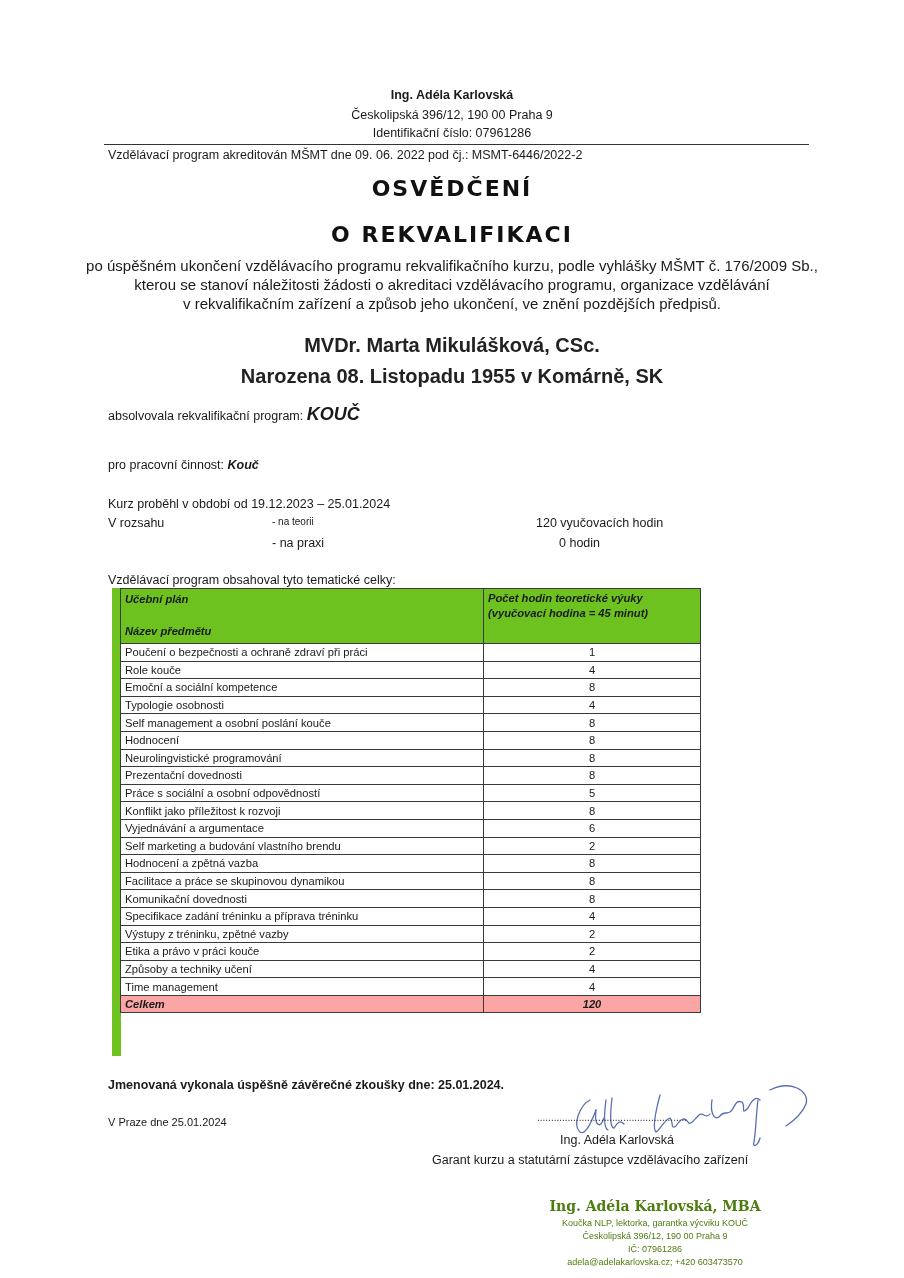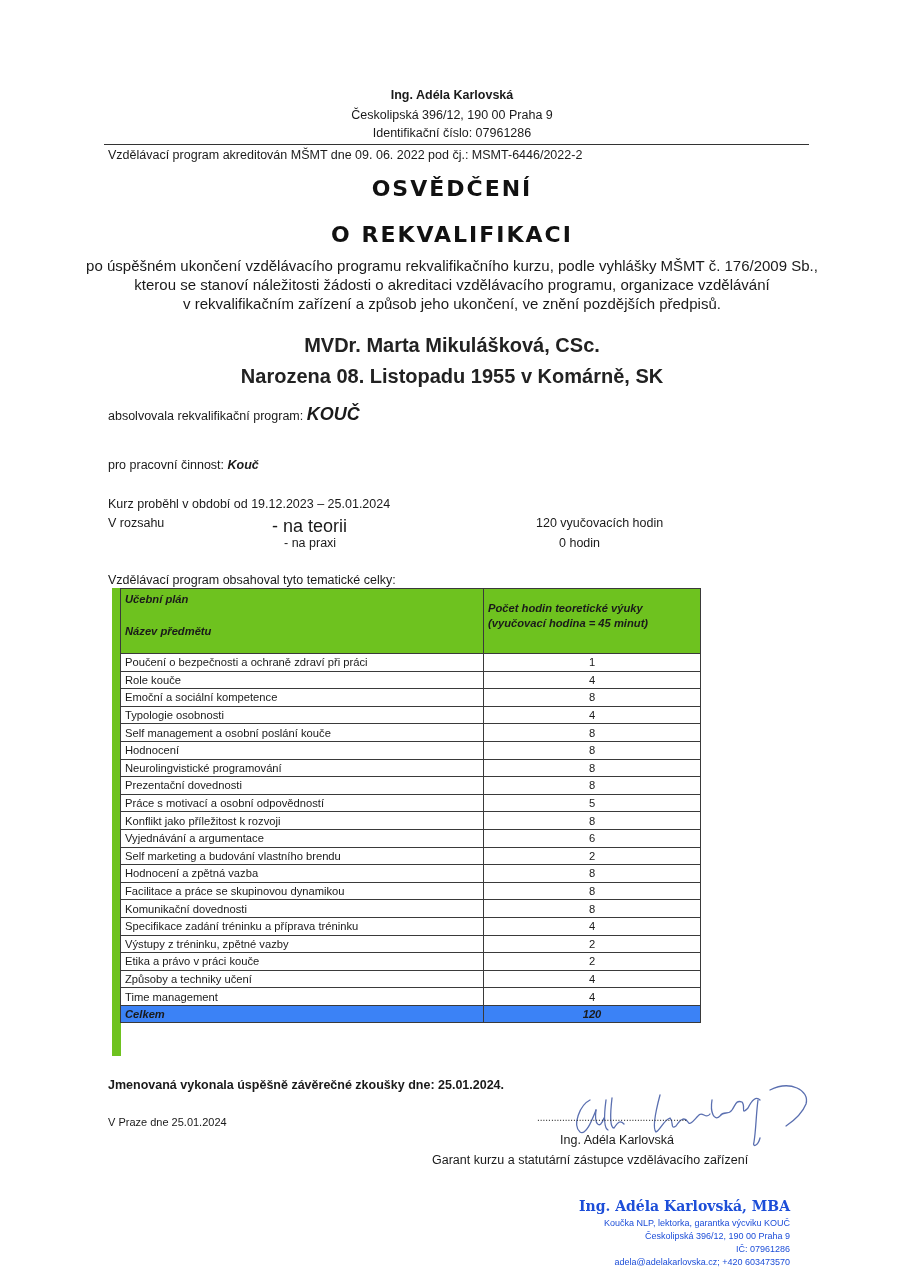--- a/index.html
+++ b/index.html
@@ -20,44 +20,44 @@
   #legal1 { top: 257px; } #legal2 { top: 276px; } #legal3 { top: 295px; }
   .person { left: 0; width: 904px; text-align: center; font-size: 20px; font-weight: bold; color: #222; }
   #person-name { top: 334px; } #person-birth { top: 365px; }
   .body-text { left: 108px; font-size: 12.5px; }
   #prog-line { top: 404px; }
   #prog-line .big { font-size: 18px; font-weight: bold; font-style: italic; }
   #activity-line { top: 458px; }
   #activity-line .bi { font-weight: bold; font-style: italic; }
   #period { top: 497px; }
   #scope-label { top: 516px; }
-  #theory-label { top: 516px; left: 272px; font-size: 18px; }
-  #practice-label { top: 536px; left: 272px; font-size: 12.5px; margin-left: 12px; }
+  #theory-label { top: 516px; left: 272px; font-size: 10px; }
+  #practice-label { top: 536px; left: 272px; font-size: 12.5px; }
   #theory-hours { top: 516px; left: 536px; font-size: 12.5px; }
   #practice-hours { top: 536px; left: 559px; font-size: 12.5px; }
   #table-intro { top: 573px; }
   
   #plan { position: absolute; top: 588px; left: 120px; width: 581px;
           border-collapse: collapse; font-size: 11.2px; }
   #plan td { border: 1px solid #3a3a3a; padding: 0 4px; height: 16.6px; line-height: 16px; }
   #plan td.num { text-align: center; }
   #plan tr.head td { background: #6ec21f; font-weight: bold; font-style: italic; vertical-align: top; height: 52px; }
-  #plan tr.total td { background: #3b82f6; font-weight: bold; font-style: italic; }
+  #plan tr.total td { background: #fca5a5; font-weight: bold; font-style: italic; }
   #plan td.sub1 { width: 354px; }
   #green-bar { position: absolute; top: 588px; left: 112px; width: 9px; height: 468px; background: #6ec21f; }
   .head-col1 { position: relative; height: 52px; }
   .head-col1 .a { position: absolute; top: 2px; left: 0; }
   .head-col1 .b { position: absolute; bottom: 2px; left: 0; }
   #exam-line { top: 1078px; left: 108px; font-size: 12.5px; font-weight: bold; }
   #place-date { top: 1116px; left: 108px; font-size: 11px; }
   #dots { top: 1112px; left: 537px; font-size: 10px; letter-spacing: 0px; color: #333; }
   #sig-name { top: 1133px; left: 560px; font-size: 12.5px; }
   #sig-role { top: 1153px; left: 432px; font-size: 12.5px; }
   #signature { top: 1070px; left: 560px; width: 270px; height: 80px; }
-  .stamp { left: 520px; width: 270px; text-align: right; color: #1d4ed8; }
+  .stamp { left: 520px; width: 270px; text-align: center; color: #4d7c0f; }
   #stamp-name { top: 1198px; font-family: "DejaVu Serif", serif; font-weight: bold; font-size: 14px; }
   #stamp-l1 { top: 1218px; font-size: 9px; }
   #stamp-l2 { top: 1231px; font-size: 9px; }
   #stamp-l3 { top: 1244px; font-size: 9px; }
   #stamp-l4 { top: 1257px; font-size: 9px; }
 </style>
 </head>
 <body>
 
 <div class="abs hdr-line" id="hdr-name">Ing. Adéla Karlovská</div>
@@ -93,21 +93,21 @@
 <div id="green-bar"></div>
 <table id="plan">
   <tbody id="plan-body">
     <tr class="head">
       <td class="sub1">
         <div class="head-col1">
           <span class="a">Učební plán</span>
           <span class="b">Název předmětu</span>
         </div>
       </td>
-      <td style="line-height:15px;padding-top:12px;">Počet hodin teoretické výuky (vyučovací hodina = 45 minut)</td>
+      <td style="line-height:15px;padding-top:2px;">Počet hodin teoretické výuky (vyučovací hodina = 45 minut)</td>
     </tr>
   <tr>
         <td>Poučení o bezpečnosti a ochraně zdraví při práci</td>
         <td class="num">1</td>
       </tr>
       <tr>
         <td>Role kouče</td>
         <td class="num">4</td>
       </tr>
       <tr>
@@ -128,21 +128,21 @@
       </tr>
       <tr>
         <td>Neurolingvistické programování</td>
         <td class="num">8</td>
       </tr>
       <tr>
         <td>Prezentační dovednosti</td>
         <td class="num">8</td>
       </tr>
       <tr>
-        <td>Práce s motivací a osobní odpovědností</td>
+        <td>Práce s sociální a osobní odpovědností</td>
         <td class="num">5</td>
       </tr>
       <tr>
         <td>Konflikt jako příležitost k rozvoji</td>
         <td class="num">8</td>
       </tr>
       <tr>
         <td>Vyjednávání a argumentace</td>
         <td class="num">6</td>
       </tr>

